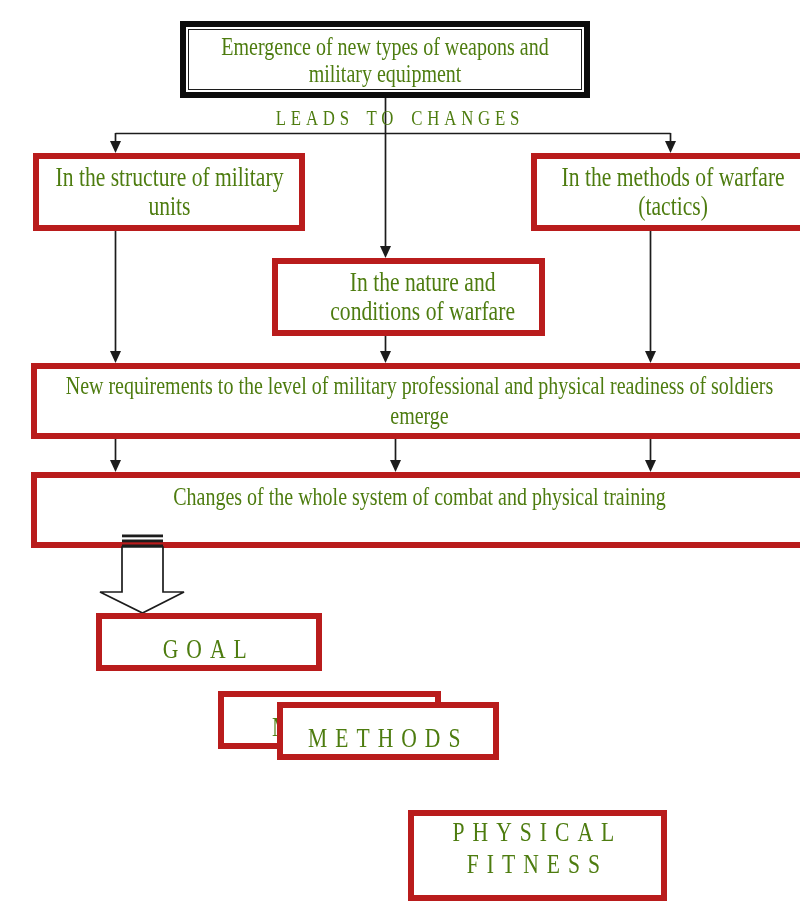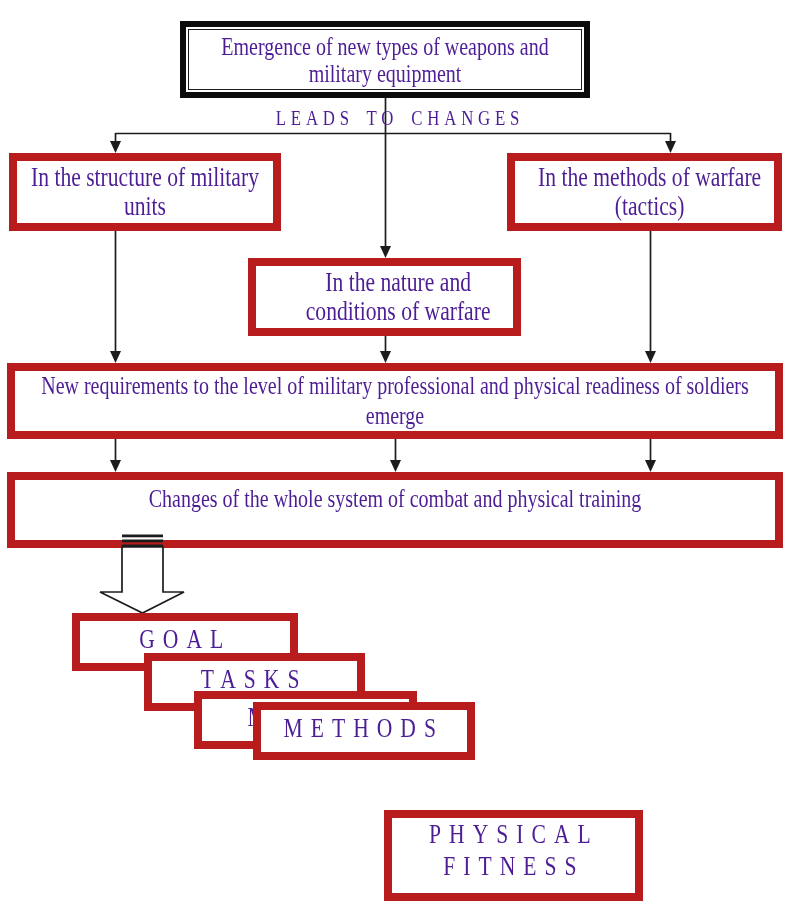--- a/index.html
+++ b/index.html
@@ -1,29 +1,29 @@
 <!DOCTYPE html>
 <html><head>
 <meta charset="utf-8">
 <style>
   html,body { margin:0; padding:0; background:#ffffff; }
   .stage {
     position:relative; width:800px; height:913px; margin:0 auto;
     background:#ffffff; overflow:hidden;
     font-family:"Liberation Serif","DejaVu Serif",serif;
-    color:#4c1d95;
+    color:#4d7c0f;
   }
   svg.layer { position:absolute; left:0; top:0; }
 
   
   .bx {
     position:absolute; box-sizing:border-box;
-    border:8px solid #b91c1c; background:#ffffff;
+    border:6px solid #b91c1c; background:#ffffff;
     display:flex; align-items:center; justify-content:center;
-    font-size:27px; line-height:29px; text-align:center;
+    font-size:27px; line-height:29px; text-align:center;margin-left:24px;
   }
   
   .ctxt { flex:none; width:125%; text-align:center; transform:scaleX(0.8); }
 
   
   .top-outer {
     position:absolute; left:180px; top:21px; width:410px; height:77px;
     box-sizing:border-box; border:6px solid #0c0c0c; background:#ffffff; padding:2px;
   }
   .top-inner {
@@ -43,21 +43,21 @@
   .b-left   { left:9px;   top:153px; width:272px; height:78px; }
   .b-right  { left:507px; top:153px; width:275px; height:78px;padding-left:10px; }
   .b-middle { left:248px; top:258px; width:273px; height:78px;padding-left:28px; }
 
   .b-wide1  { left:7px; top:363px; width:776px; height:76px; font-size:25px; line-height:30px; }
   .b-wide2  { left:7px; top:472px; width:776px; height:76px; font-size:25px; line-height:30px;
               align-items:flex-start; padding-top:4px; }
 
   .casc {
     font-size:27px; line-height:32px; letter-spacing:10px;
-    align-items:flex-start; padding-top:2px;
+    align-items:flex-start; padding-top:14px;
   }
   .c-goal     { left:72px;  top:613px; width:226px; height:58px; }
   .c-tasks    { left:144px; top:653px; width:221px; height:58px; }
   .c-means    { left:194px; top:691px; width:223px; height:58px; }
   .c-methods  { left:253px; top:702px; width:222px; height:58px; }
   .c-forms    { left:319px; top:773px; width:221px; height:58px; }
   .c-physical { left:384px; top:810px; width:259px; height:91px; padding-top:0; }
 </style>
 </head>
 <body>
@@ -121,23 +121,20 @@
       <rect x="32" y="4.5" width="41" height="2.8"></rect>
       <rect x="32" y="9.5" width="41" height="2.8"></rect>
       <rect x="32" y="14.5" width="41" height="2.8"></rect>
     </g>
     <path d="M32,17 L32,62 L10,62 L52.5,83 L94,62 L73,62 L73,17 Z" fill="#ffffff" stroke="#1c1c1c" stroke-width="1.7"></path>
   </svg>
 
   <div class="bx casc c-goal">
     <div class="ctxt">GOAL</div>
   </div>
-  <div class="bx casc c-tasks">
-    <div class="ctxt">TASKS</div>
-  </div>
   <div class="bx casc c-means">
     <div class="ctxt">MEANS</div>
   </div>
   <div class="bx casc c-methods">
     <div class="ctxt">METHODS</div>
   </div>
   <div class="bx casc c-physical">
     <div class="ctxt">PHYSICAL FITNESS</div>
   </div>
 

